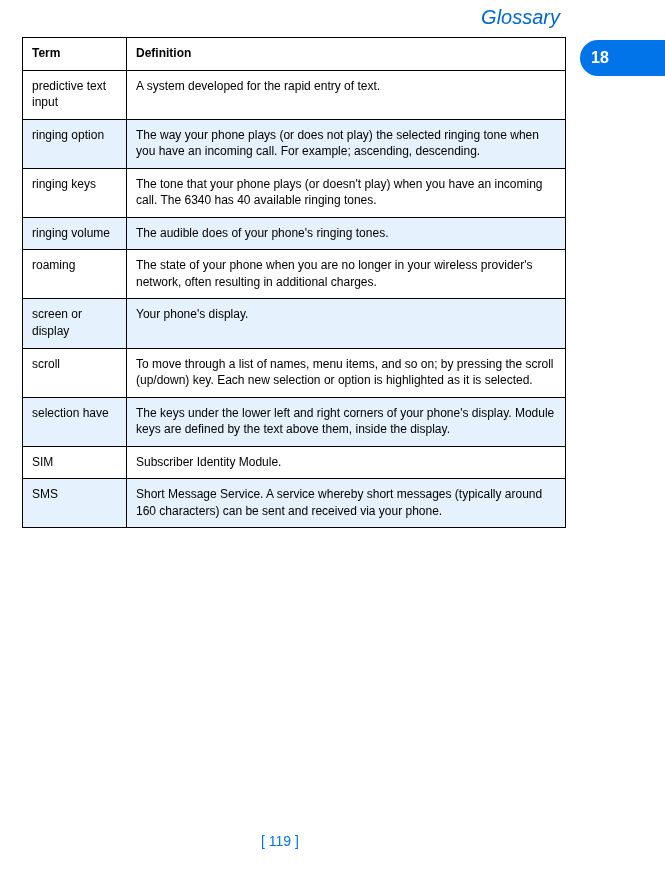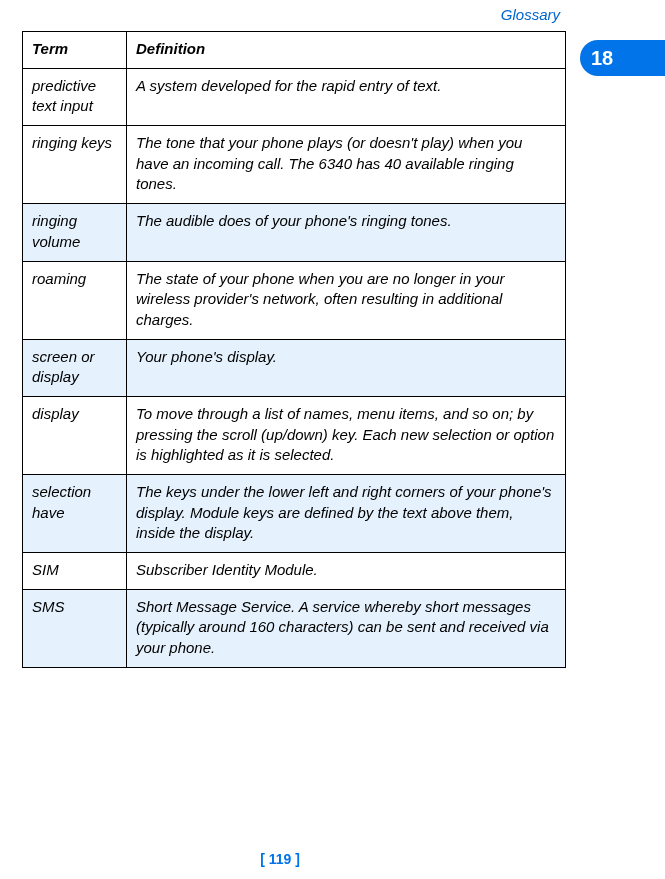--- a/index.html
+++ b/index.html
@@ -13,80 +13,79 @@
     }
     .page {
       width: 665px;
       height: 879px;
       position: relative;
       padding: 6px 20px 20px 16px;
     }
     .section-label {
       text-align: right;
       color: #0066cc;
-      font-size: 15px;
+      font-size: 20px;
       font-style: italic;
       font-weight: 500;
       margin-right: 85px;
       margin-bottom: 8px;
     }
     .tab {
       position: absolute;
       right: 0;
       top: 40px;
       width: 85px;
       height: 36px;
       background: #0074e8;
       border-radius: 18px 0 0 18px;
       color: #ffffff;
-      font-size: 20px;
+      font-size: 16px;
       font-weight: 600;
       display: flex;
       align-items: center;
       padding-left: 11px;
     }
     .content {
       width: 544px;
       margin-left: 6px;
     }
     table.glossary {
       width: 100%;
       border-collapse: collapse;
       border: 1.5px solid #000000;
     }
     table.glossary th,
     table.glossary td {
       border: 1px solid #000000;
       padding: 7px 9px 8px 9px;
       text-align: left;
       vertical-align: top;
-      font-size: 15px;
+      font-size: 12px;
       line-height: 1.38;
-      font-style: italic;
     }
     table.glossary th {
       font-weight: 700;
       background: #ffffff;
     }
     table.glossary th:first-child,
     table.glossary td:first-child {
       width: 104px;
     }
     tr.alt td {
       background: #e5f1fc;
     }
     .page-number {
       position: absolute;
-      bottom: 12px;
+      bottom: 30px;
       left: 0;
       width: 560px;
       text-align: center;
       color: #0074e8;
       font-size: 14px;
-      font-weight: 700;
+      font-weight: 400;
     }
   </style>
 </head>
 <body>
 
 <div class="page">
   <div class="section-label">Glossary</div>
   <div class="tab">18</div>
 
   <div class="content">
@@ -95,38 +94,42 @@
         <tr>
           <th>Term</th>
           <th>Definition</th>
         </tr>
       </thead>
       <tbody id="glossary-body">
       <tr>
             <td>predictive text input</td>
             <td>A system developed for the rapid entry of text.</td>
           </tr>
+          <tr class="alt">
+            <td>ringing option</td>
+            <td>The way your phone plays (or does not play) the selected ringing tone when you have an incoming call. For example; ascending, descending.</td>
+          </tr>
           <tr>
             <td>ringing keys</td>
             <td>The tone that your phone plays (or doesn't play) when you have an incoming call. The 6340 has 40 available ringing tones.</td>
           </tr>
           <tr class="alt">
             <td>ringing volume</td>
             <td>The audible does of your phone's ringing tones.</td>
           </tr>
           <tr>
             <td>roaming</td>
             <td>The state of your phone when you are no longer in your wireless provider's network, often resulting in additional charges.</td>
           </tr>
           <tr class="alt">
             <td>screen or display</td>
             <td>Your phone's display.</td>
           </tr>
           <tr>
-            <td>display</td>
+            <td>scroll</td>
             <td>To move through a list of names, menu items, and so on; by pressing the scroll (up/down) key. Each new selection or option is highlighted as it is selected.</td>
           </tr>
           <tr class="alt">
             <td>selection have</td>
             <td>The keys under the lower left and right corners of your phone's display. Module keys are defined by the text above them, inside the display.</td>
           </tr>
           <tr>
             <td>SIM</td>
             <td>Subscriber Identity Module.</td>
           </tr>

